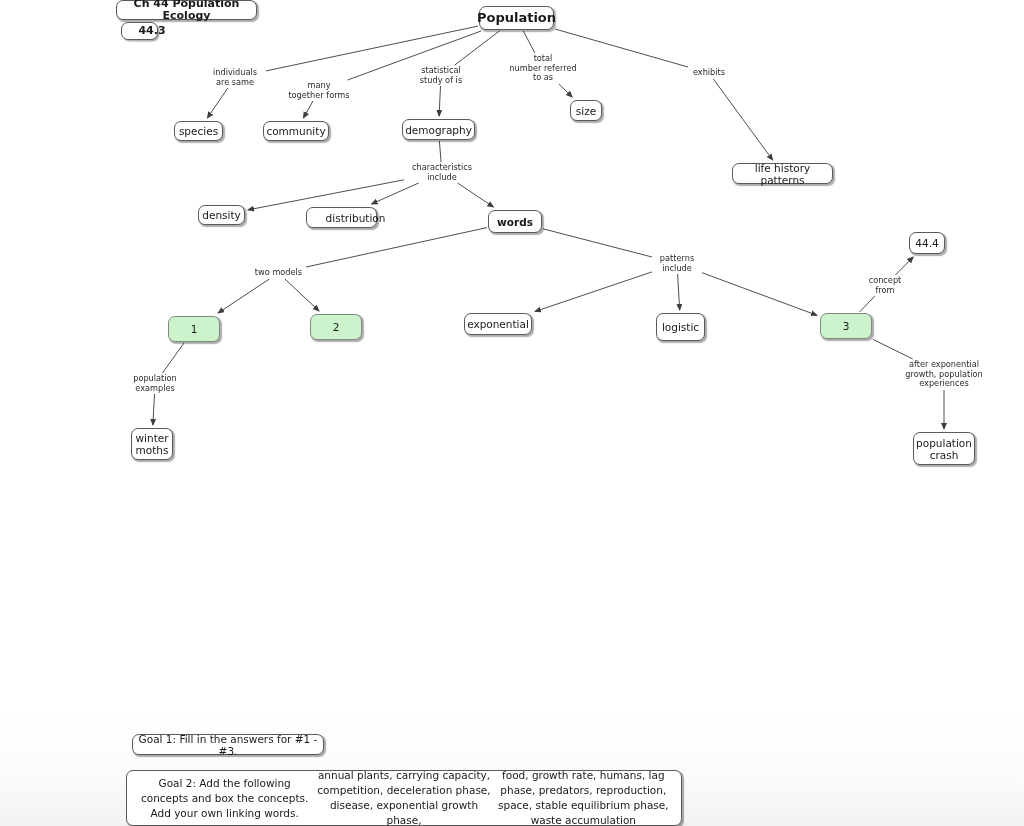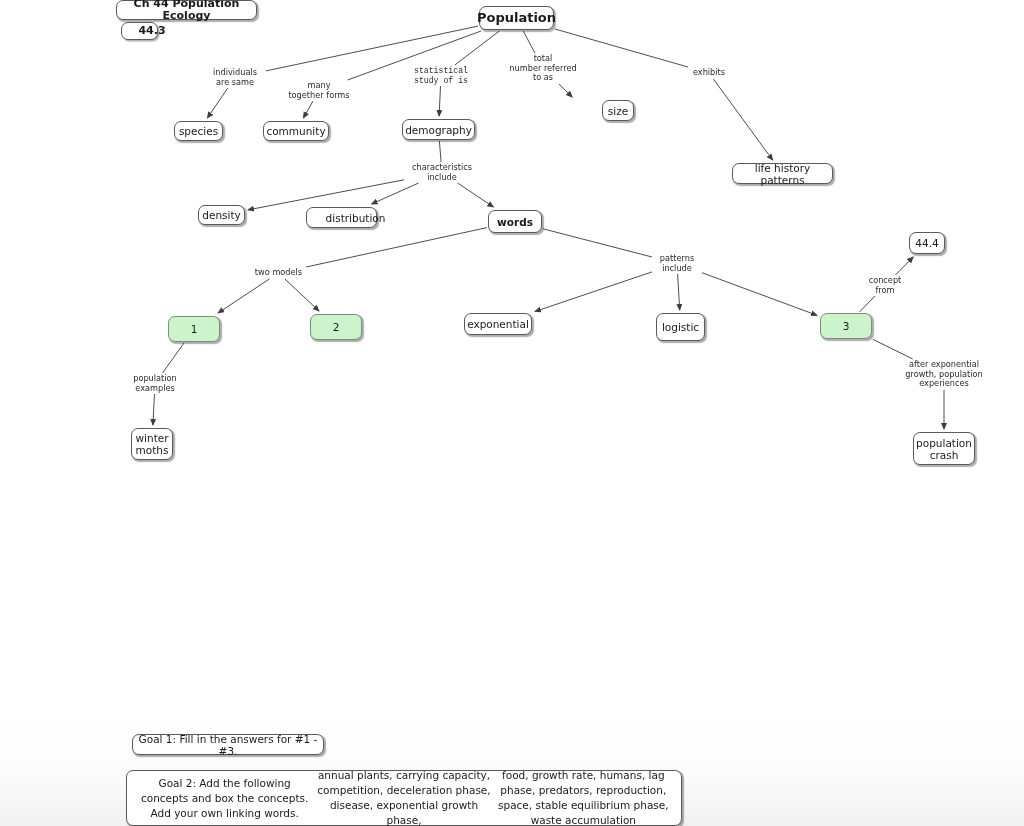--- a/index.html
+++ b/index.html
@@ -129,21 +129,21 @@
         <line x1="944.0" y1="390.0" x2="944.0" y2="429.0" marker-end="url(#arrowhead)"></line>
         <line x1="184.0" y1="343.0" x2="162.5" y2="373.0"></line>
         <line x1="154.5" y1="394.0" x2="152.9" y2="425.0" marker-end="url(#arrowhead)"></line>
       </g>
   </svg>
   <div id="labels">
       <div class="link-label" style="left: 205px; top: 68px; width: 60px;">individuals
 are same</div>
       <div class="link-label" style="left: 280px; top: 81px; width: 78px;">many
 together forms</div>
-      <div class="link-label" style="left: 411px; top: 66px; width: 60px; font-family: Liberation Mono, monospace;">statistical
+      <div class="link-label" style="left: 411px; top: 66px; width: 60px;">statistical
 study of is</div>
       <div class="link-label" style="left: 500px; top: 54px; width: 86px;">total
 number referred
 to as</div>
       <div class="link-label" style="left: 689px; top: 68px; width: 40px;">exhibits</div>
       <div class="link-label" style="left: 405px; top: 163px; width: 74px;">characteristics
 include</div>
       <div class="link-label" style="left: 250px; top: 268px; width: 57px;">two models</div>
       <div class="link-label" style="left: 653px; top: 254px; width: 48px;">patterns
 include</div>
@@ -155,21 +155,21 @@
 growth, population
 experiences</div>
     </div>
   <div id="nodes">
       <div class="node chapter" style="left: 116px; top: 0px; width: 141px; height: 20px;">Ch 44 Population Ecology</div>
       <div class="node chapter" style="left: 121px; top: 22px; width: 33px; height: 18px; padding-left: 30px;">44.3</div>
       <div class="node root" style="left: 479px; top: 6px; width: 75px; height: 24px;">Population</div>
       <div class="node " style="left: 174px; top: 121px; width: 49px; height: 20px;">species</div>
       <div class="node " style="left: 263px; top: 121px; width: 66px; height: 20px;">community</div>
       <div class="node " style="left: 402px; top: 119px; width: 73px; height: 21px;">demography</div>
-      <div class="node " style="left: 570px; top: 100px; width: 32px; height: 21px; margin-left: 32px;">size</div>
+      <div class="node " style="left: 570px; top: 100px; width: 32px; height: 21px;">size</div>
       <div class="node " style="left: 732px; top: 163px; width: 101px; height: 21px;">life history patterns</div>
       <div class="node " style="left: 198px; top: 205px; width: 47px; height: 20px;">density</div>
       <div class="node " style="left: 306px; top: 207px; width: 71px; height: 21px; padding-left: 33px;">distribution</div>
       <div class="node bold" style="left: 488px; top: 210px; width: 54px; height: 23px;">words</div>
       <div class="node green" style="left: 168px; top: 316px; width: 52px; height: 26px;">1</div>
       <div class="node green" style="left: 310px; top: 314px; width: 52px; height: 26px;">2</div>
       <div class="node " style="left: 464px; top: 313px; width: 68px; height: 22px;">exponential</div>
       <div class="node " style="left: 656px; top: 313px; width: 49px; height: 28px;">logistic</div>
       <div class="node green" style="left: 820px; top: 313px; width: 52px; height: 26px;">3</div>
       <div class="node " style="left: 909px; top: 232px; width: 36px; height: 22px;">44.4</div>

